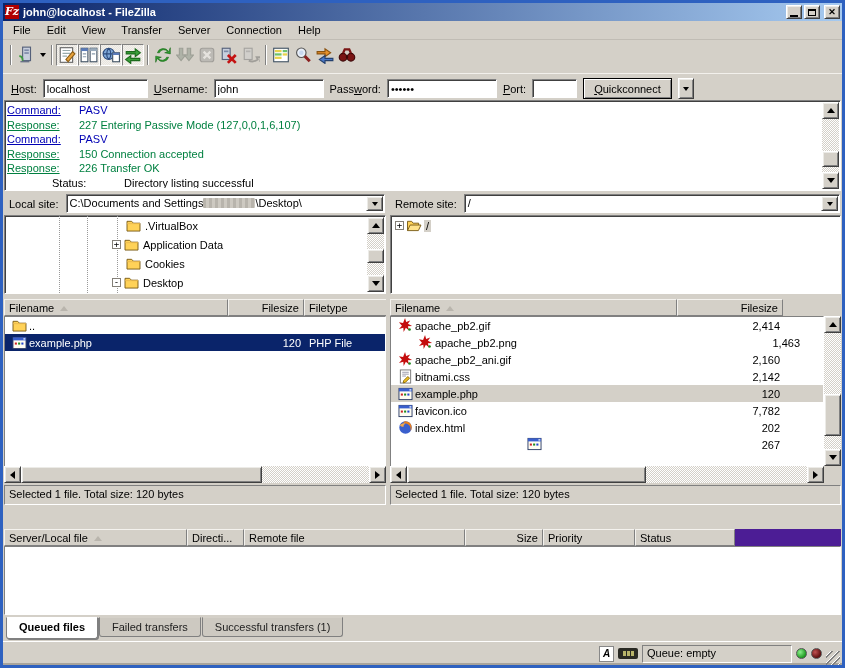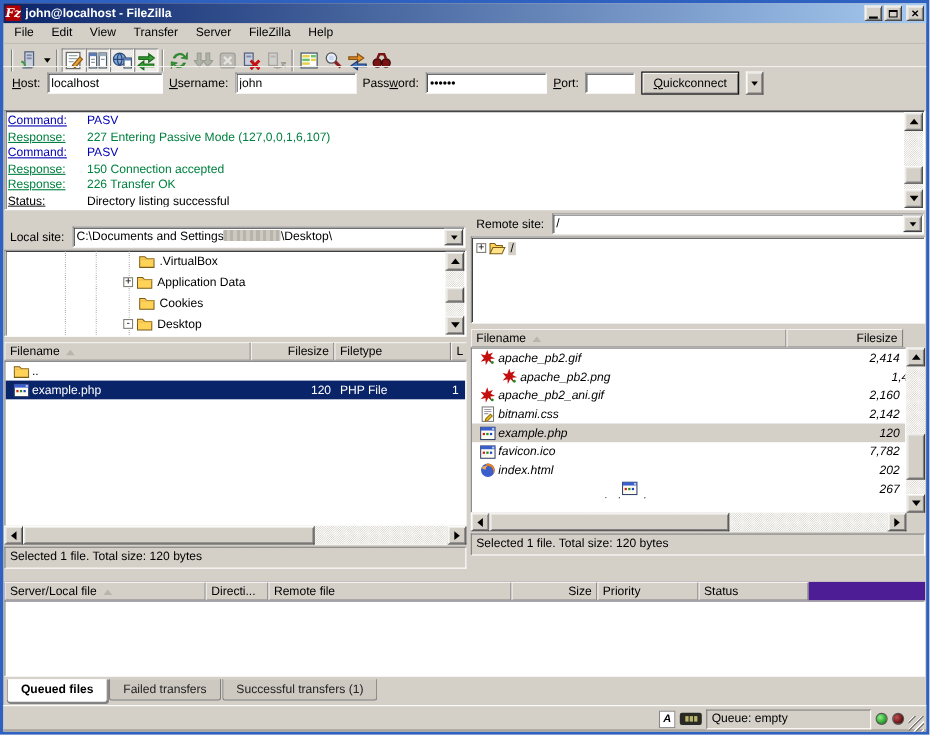--- a/index.html
+++ b/index.html
@@ -35,56 +35,56 @@
   .tbsep { width:2px; height:20px; margin:0 3px; border-left:1px solid #808080; border-right:1px solid #fff; }
   .tbbtn { width:22px; height:22px; display:flex; align-items:center; justify-content:center; border:1px solid transparent; }
   .tbbtn.pressed { border-color:#808080 #fff #fff #808080;
     background-image:linear-gradient(45deg,#e8e5df 25%,transparent 25%,transparent 75%,#e8e5df 75%),linear-gradient(45deg,#e8e5df 25%,transparent 25%,transparent 75%,#e8e5df 75%);
     background-size:2px 2px; background-position:0 0,1px 1px; background-color:#f3f1ed; }
   .tbbtn.disabled { opacity:.40; filter:grayscale(85%); }
   .tbdrop { width:11px; height:22px; display:flex; align-items:center; justify-content:center; }
   .arrow-down { width:0; height:0; border-left:3px solid transparent; border-right:3px solid transparent; border-top:4px solid #000; }
 
   
-  .quickbar { position:absolute; left:0; top:57px; right:0; height:30px; display:flex; align-items:center; padding-left:8px; gap:6px; border-top:1px solid #f2f0ec; }
+  .quickbar { position:absolute; left:0; top:70px; right:0; height:30px; display:flex; align-items:center; padding-left:8px; gap:6px; border-top:1px solid #f2f0ec; }
   .qlabel { white-space:nowrap; }
   .qinput { height:19px; border:1px solid; border-color:#808080 #fff #fff #808080; box-shadow:inset 1px 1px 0 #404040;
     background:#fff; font-family:"Liberation Sans",sans-serif; font-size:11px; padding:0 3px; }
   .qc-btn { height:21px; padding:0 10px; font-family:"Liberation Sans",sans-serif; font-size:11px;
     background:#d4d0c8; border:1px solid #000; box-shadow:inset 1px 1px 0 #fff, inset -1px -1px 0 #808080; }
   .qc-drop { width:16px; height:21px; display:flex; align-items:center; justify-content:center; }
 
   
   .logpane { position:absolute; left:1px; top:97px; right:1px; height:91px; }
   .logbox { position:absolute; left:2px; top:2px; right:19px; bottom:2px; overflow:hidden; }
   .logline { display:flex; line-height:14.5px; white-space:nowrap; }
   .logprefix { width:72px; flex:0 0 auto;text-decoration:underline; }
   .t-command { color:#0000b4; }
   .t-response { color:#008040; }
-  .t-status { color:#000; }
+  .t-status { color:#000;padding-left:45px; }
 
   
   .sb-track { background-color:#fff;
     background-image:linear-gradient(45deg,#d4d0c8 25%,transparent 25%,transparent 75%,#d4d0c8 75%),linear-gradient(45deg,#d4d0c8 25%,transparent 25%,transparent 75%,#d4d0c8 75%);
     background-size:2px 2px; background-position:0 0,1px 1px; }
   .sb-v { position:absolute; width:17px; }
   .sb-h { position:absolute; height:17px; }
   .sb-btn { position:absolute; width:17px; height:17px; display:flex; align-items:center; justify-content:center; }
   .sb-thumb { position:absolute; left:0; right:0; }
   .sb-thumb-h { position:absolute; top:0; bottom:0; }
   .arr { width:0; height:0; }
   .arr.up    { border-left:4px solid transparent; border-right:4px solid transparent; border-bottom:5px solid #000; }
   .arr.down  { border-left:4px solid transparent; border-right:4px solid transparent; border-top:5px solid #000; }
   .arr.left  { border-top:4px solid transparent; border-bottom:4px solid transparent; border-right:5px solid #000; }
   .arr.right { border-top:4px solid transparent; border-bottom:4px solid transparent; border-left:5px solid #000; }
 
   
   .panes { position:absolute; left:1px; top:190px; right:1px; height:334px; display:flex; }
   .pane { position:relative; }
-  .pane.left { width:420px;margin-top:12px; }
+  .pane.left { width:382px; }
   .pane.right { flex:1; margin-left:4px; }
   .siterow { display:flex; align-items:center; height:21px; gap:3px; padding:0 1px; }
   .sitelabel { padding:0 4px; white-space:nowrap; }
   .combo { flex:1; height:19px; display:flex; align-items:stretch; }
   .combo-text { flex:1; padding:2px 3px 0 3px; white-space:nowrap; overflow:hidden; }
   .combo-arrow { width:17px; display:flex; align-items:center; justify-content:center; margin:1px; }
   .redacted { display:inline-block; width:52px; height:10px; vertical-align:-1px; border-radius:1px;
     background:repeating-linear-gradient(90deg,#b8b4ac 0 3px,#cdc9c1 3px 6px); filter:blur(.7px); }
 
   .treewrap { position:relative; height:79px; margin-top:1px; }
@@ -162,21 +162,21 @@
           <span>✕</span>
         </div>
     </div>
 
     <div class="menubar" id="menubar">
         <div class="menu-item">File</div>
         <div class="menu-item">Edit</div>
         <div class="menu-item">View</div>
         <div class="menu-item">Transfer</div>
         <div class="menu-item">Server</div>
-        <div class="menu-item">FileZilla</div>
+        <div class="menu-item">Connection</div>
         <div class="menu-item">Help</div>
       </div>
 
     <div class="toolbar">
       <div class="tbsep"></div>
       <div class="tbbtn">
         <svg width="18" height="18" viewBox="0 0 16 16">
             <rect x="5" y="1" width="7" height="12" fill="#c8cfdd" stroke="#55607a"></rect>
             <rect x="6.5" y="3" width="4" height="1.5" fill="#7d8aa8"></rect>
             <rect x="6.5" y="5.5" width="4" height="1.5" fill="#7d8aa8"></rect>
@@ -500,21 +500,21 @@
         <div class="listblock">
           <div class="listheader" id="remoteheader">
               <div class="hcol" style="width: 287px;">
                 <span>Filename</span>
                 <span class="sort-asc"></span>
               </div>
               <div class="hcol num" style="width: 106px;">
                 <span>Filesize</span>
               </div>
             </div>
-          <div class="listbody withscroll sunken-flat" id="remoterows" style="background:#fff;font-style:italic;">
+          <div class="listbody withscroll sunken-flat" id="remoterows" style="background:#fff;">
               <div class="lrow">
                 <div class="lcell" style="width: 287px;">
                   <span class="ficon">
                     <svg width="15" height="15" viewBox="0 0 16 16">
                       <path fill="#c40d0d" d="M7.5 0l1.2 4.2L13 2.6l-2.4 3.6L15 8.5l-4.5.4 1.3 4.5-3.4-3.1L6 15l-.3-4.6L1 11.6l3.2-3.4L1 4.4l4.4 1z"></path>
                       <circle cx="12.3" cy="12.3" r="1.4" fill="#1f8a1f"></circle>
                     </svg>
                   </span>
                   <span>apache_pb2.gif</span>
                 </div>

